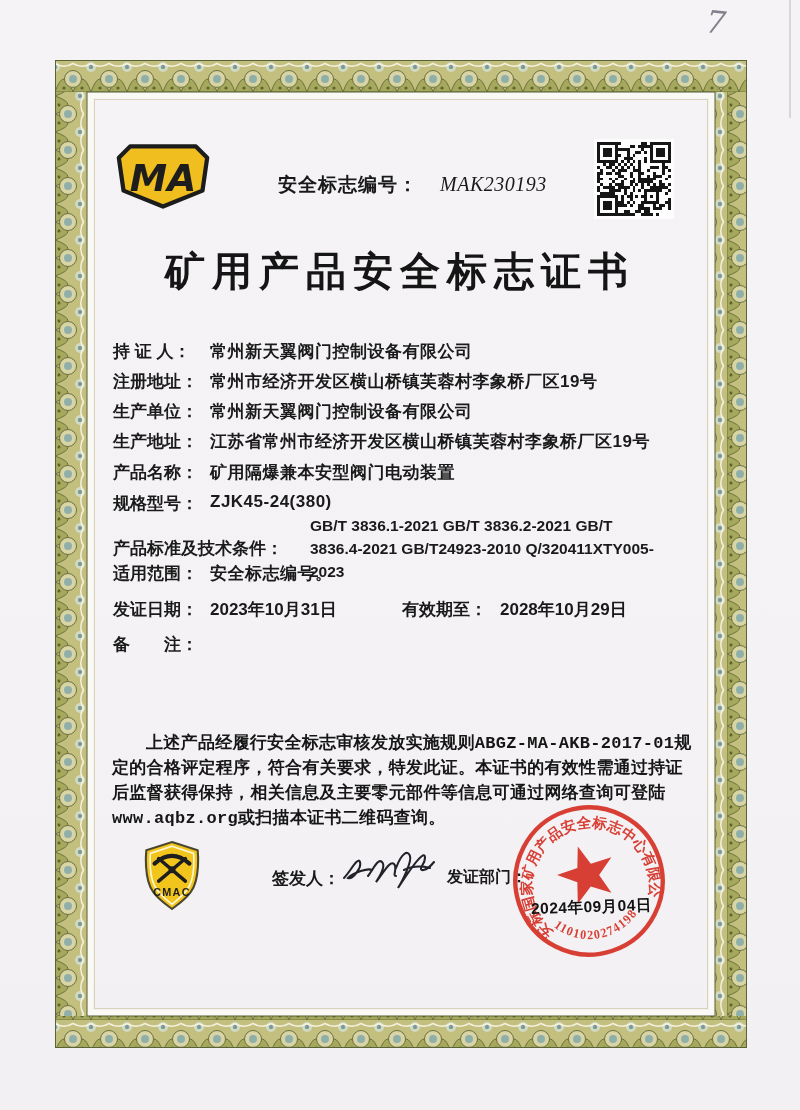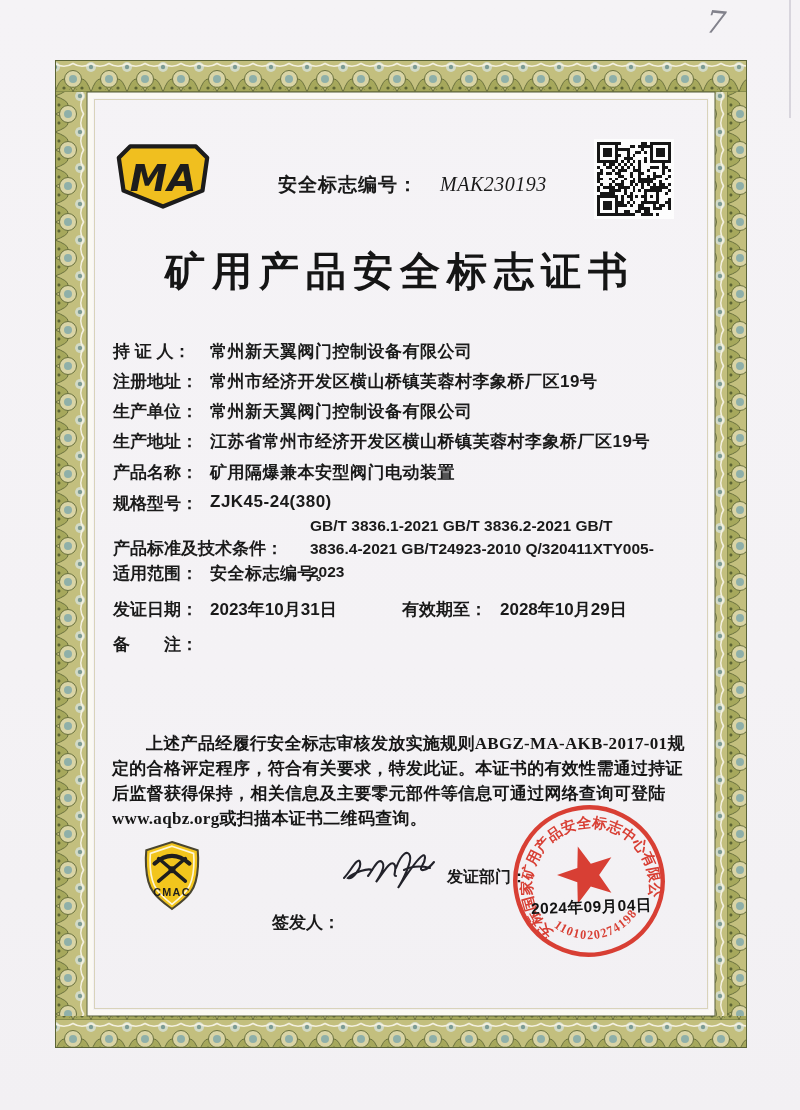--- a/index.html
+++ b/index.html
@@ -26,25 +26,25 @@
   }
   .row{position:absolute;left:113px;display:flex;align-items:flex-start;
        font-size:17px;font-weight:700;color:#1a1a1a;}
   .row .lbl{width:97px;flex:none;}
   .row .val{letter-spacing:.5px;}
   .row-std .lbl{width:197px;align-self:center;letter-spacing:0;}
   .row-std .val{width:352px;font-size:15.5px;line-height:23px;letter-spacing:0;}
   .dates span{position:absolute;font-size:17px;font-weight:700;}
   .statement{
     position:absolute;left:112px;top:731px;width:586px;margin:0;
-    font-family:Liberation Serif, serif;font-weight:700;font-size:17px;
+    font-family:Liberation Mono, monospace;font-weight:700;font-size:17px;
     line-height:25px;letter-spacing:.3px;text-indent:34px;color:#161616;
   }
   .cmac-logo{position:absolute;left:138px;top:840px;width:68px;height:72px;text-align:center;}
-  .signer-label{position:absolute;left:272px;top:867px;font-size:17px;font-weight:700;margin-top:44px;}
+  .signer-label{position:absolute;left:272px;top:867px;font-size:17px;font-weight:700;}
   .signature{position:absolute;left:338px;top:842px;width:105px;height:58px;}
   .issuer-label{position:absolute;left:447px;top:867px;font-size:16px;font-weight:700;}
   .stamp{position:absolute;left:503px;top:795px;width:172px;height:172px;
          mix-blend-mode:multiply;opacity:.95;}
   .stamp-date{position:absolute;left:531px;top:897px;font-size:15.5px;font-weight:700;
               color:#121212;transform:rotate(-2deg);letter-spacing:.5px;}
 </style>
 </head>
 <body>
 

